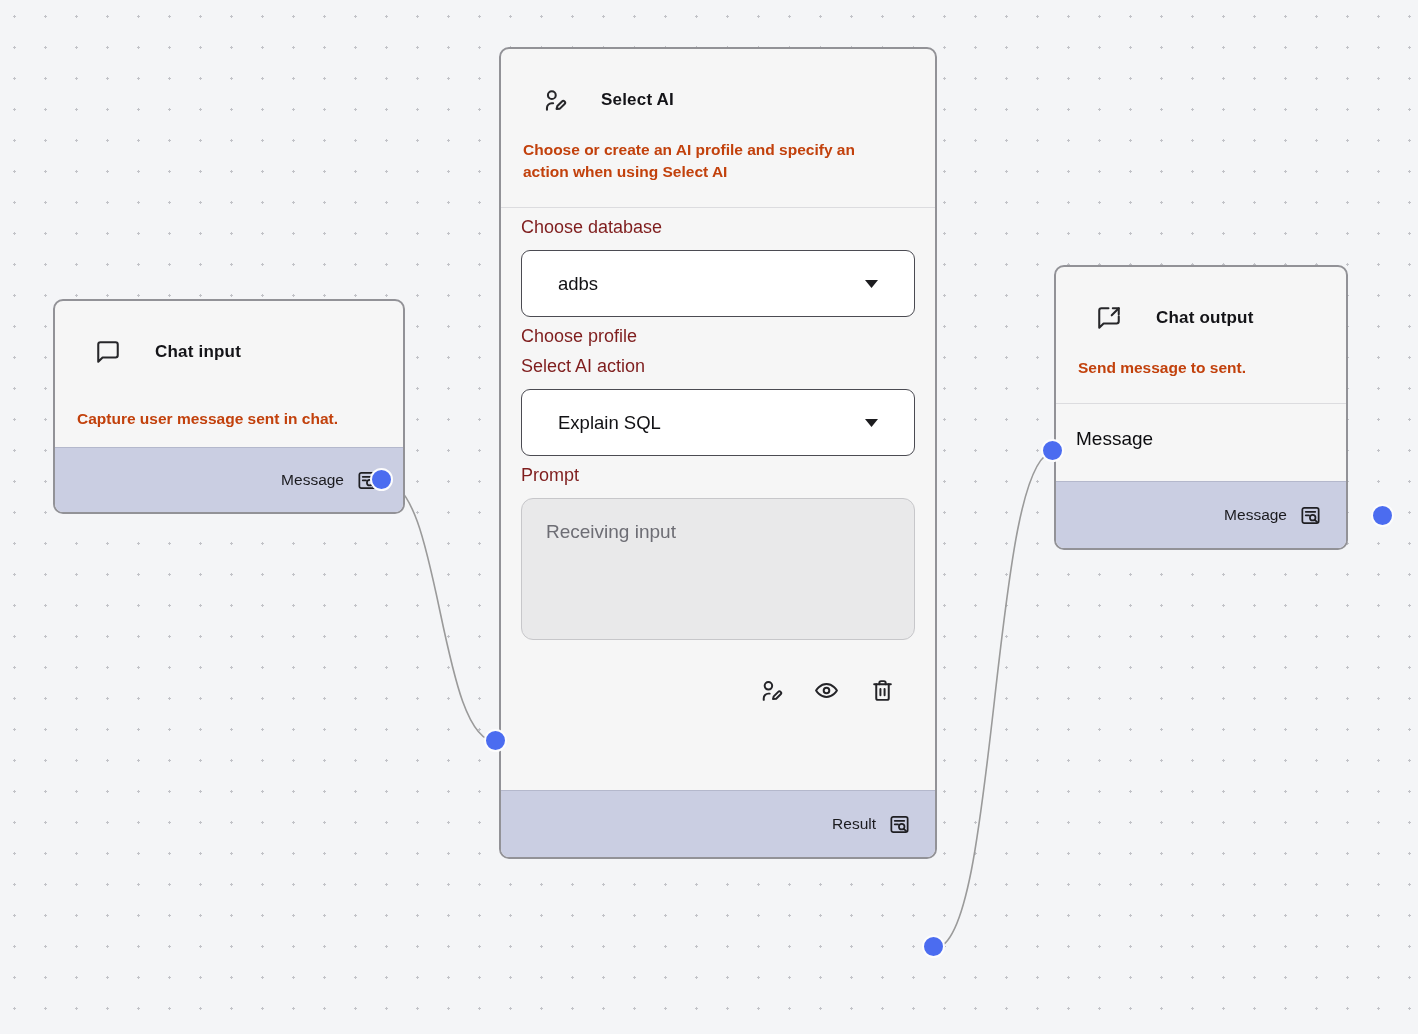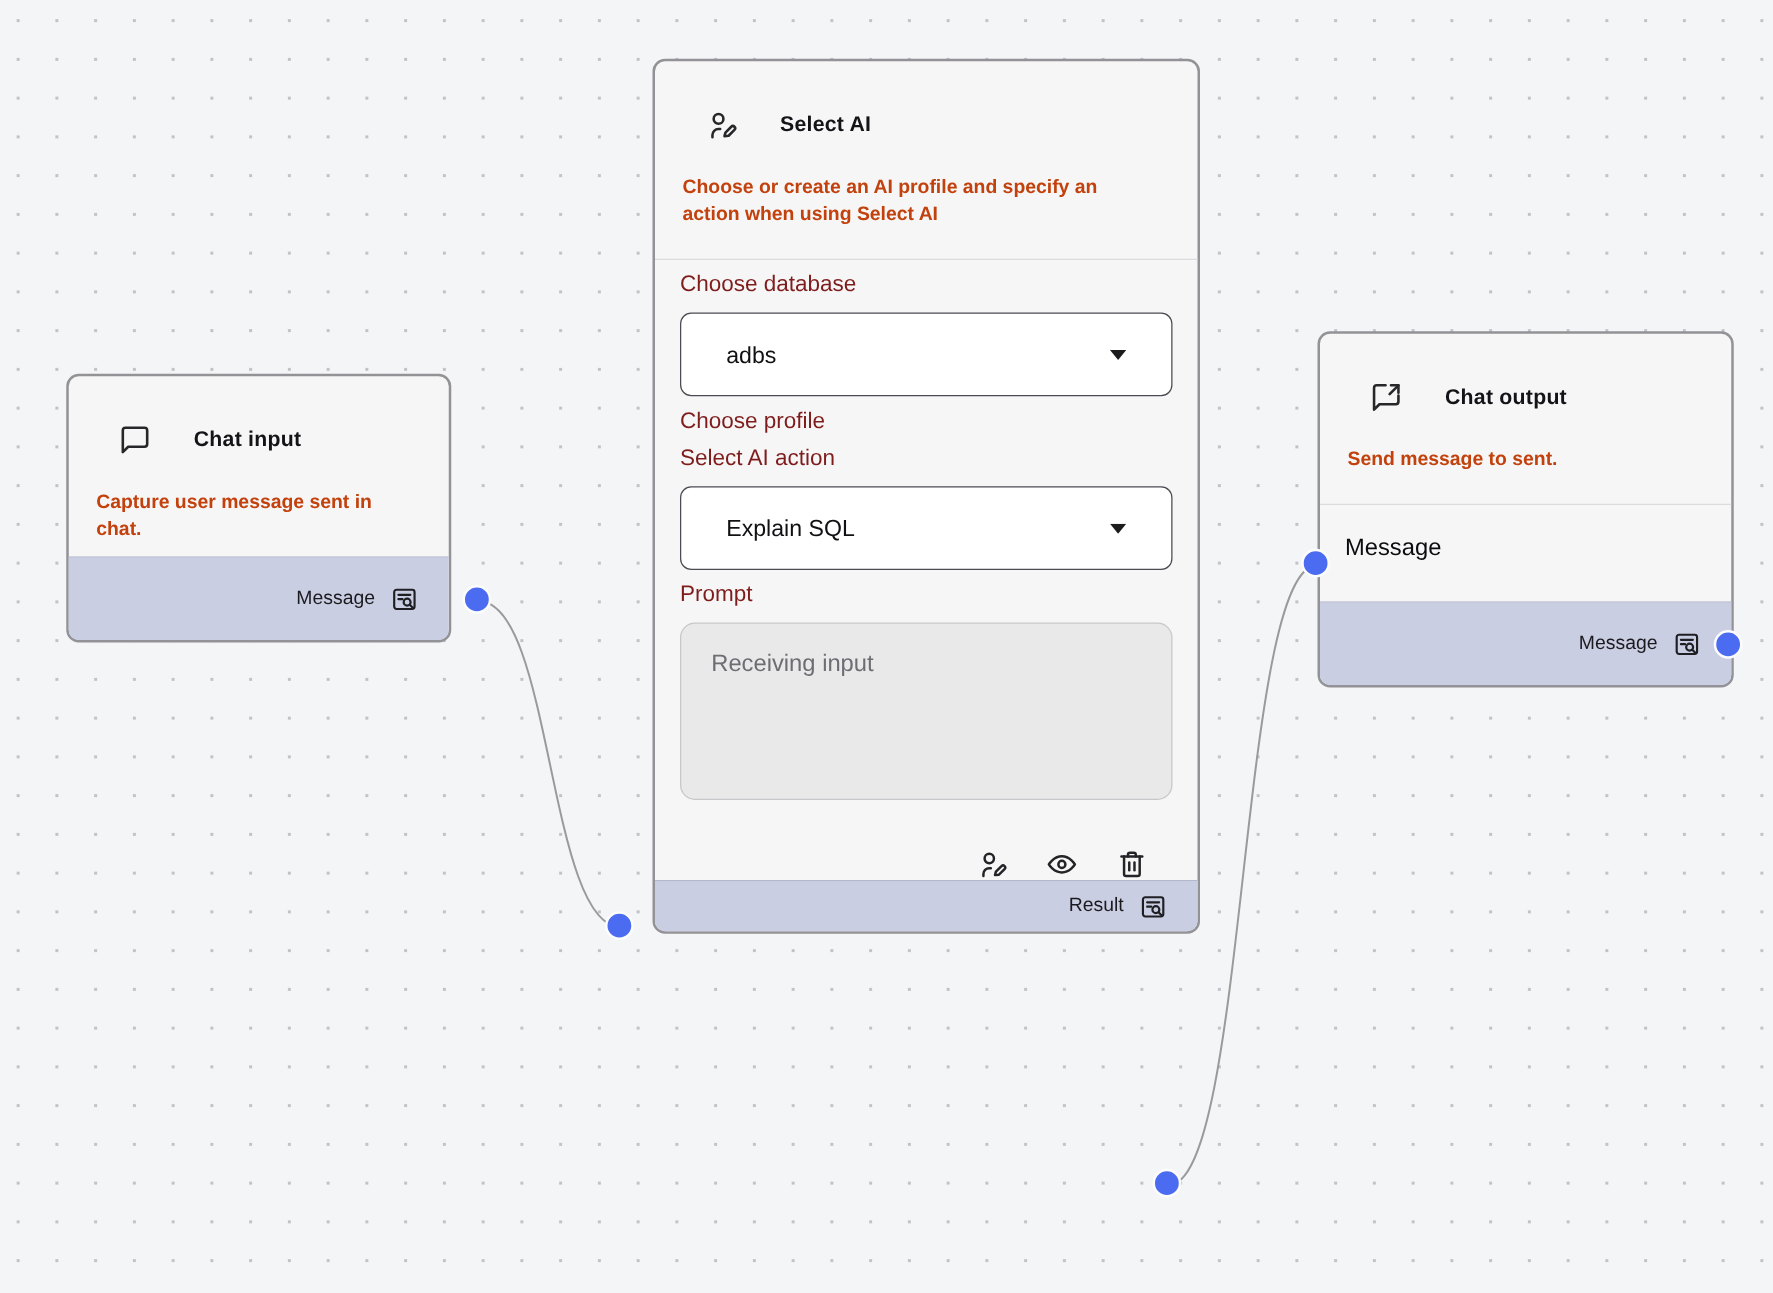--- a/index.html
+++ b/index.html
@@ -116,21 +116,21 @@
 </head>
 <body>
 
 <div class="canvas">
 
   <svg class="edges" xmlns="http://www.w3.org/2000/svg">
     <path class="edge" d="M 383 481 C 442 481, 438 742, 497 742"></path>
     <path class="edge" d="M 935 948 C 998 948, 991 452, 1054 452"></path>
   </svg>
 
-  <div class="node" style="left:53px; top:299px; width:308px; height:215px;">
+  <div class="node" style="left:53px; top:299px; width:352px; height:215px;gap:17px;">
     <div class="node-header">
       <span class="hicon">
         <svg viewBox="0 0 24 24" fill="none" stroke="currentColor" stroke-width="1.9" stroke-linecap="round" stroke-linejoin="round">
           <path d="M21 15a2 2 0 0 1-2 2H7l-4 4V5a2 2 0 0 1 2-2h14a2 2 0 0 1 2 2z"></path>
         </svg>
       </span>
       <span class="node-title">Chat input</span>
     </div>
     <div class="node-desc">Capture user message sent in chat.</div>
     <div class="node-footer">
@@ -140,21 +140,21 @@
           <rect x="3.5" y="4" width="17" height="16" rx="2"></rect>
           <line x1="7" y1="8.2" x2="17" y2="8.2"></line>
           <line x1="7" y1="11.8" x2="10.5" y2="11.8"></line>
           <circle cx="14.3" cy="14.3" r="2.9"></circle>
           <line x1="16.5" y1="16.5" x2="19" y2="19"></line>
         </svg>
       </span>
     </div>
   </div>
 
-  <div class="node" style="left:522px; top:47px; width:438px; height:700px;">
+  <div class="node" style="left:499px; top:47px; width:438px; height:812px;">
     <div class="node-header">
       <span class="hicon">
         <svg viewBox="0 0 24 24" fill="none" stroke="currentColor" stroke-width="1.9" stroke-linecap="round" stroke-linejoin="round">
           <circle cx="10" cy="7.5" r="3.6"></circle>
           <path d="M5.5 21v-1.6a4.4 4.4 0 0 1 4.4-4.4h1.3"></path>
           <path d="M14.4 20.2l.7-2.6 4.3-4.3a1.66 1.66 0 0 1 2.35 2.35l-4.3 4.3z"></path>
         </svg>
       </span>
       <span class="node-title">Select AI</span>
     </div>
@@ -219,21 +219,21 @@
           <rect x="3.5" y="4" width="17" height="16" rx="2"></rect>
           <line x1="7" y1="8.2" x2="17" y2="8.2"></line>
           <line x1="7" y1="11.8" x2="10.5" y2="11.8"></line>
           <circle cx="14.3" cy="14.3" r="2.9"></circle>
           <line x1="16.5" y1="16.5" x2="19" y2="19"></line>
         </svg>
       </span>
     </div>
   </div>
 
-  <div class="node" style="left:1054px; top:265px; width:333px; height:285px;">
+  <div class="node" style="left:1054px; top:265px; width:294px; height:285px;">
     <div class="node-header">
       <span class="hicon">
         <svg viewBox="0 0 24 24" fill="none" stroke="currentColor" stroke-width="1.9" stroke-linecap="round" stroke-linejoin="round">
           <path d="M11.5 3H5a2 2 0 0 0-2 2v16l4-4h12a2 2 0 0 0 2-2v-4.5"></path>
           <polyline points="15.5 3 21 3 21 8.5"></polyline>
           <line x1="21" y1="3" x2="14.5" y2="9.5"></line>
         </svg>
       </span>
       <span class="node-title">Chat output</span>
     </div>

